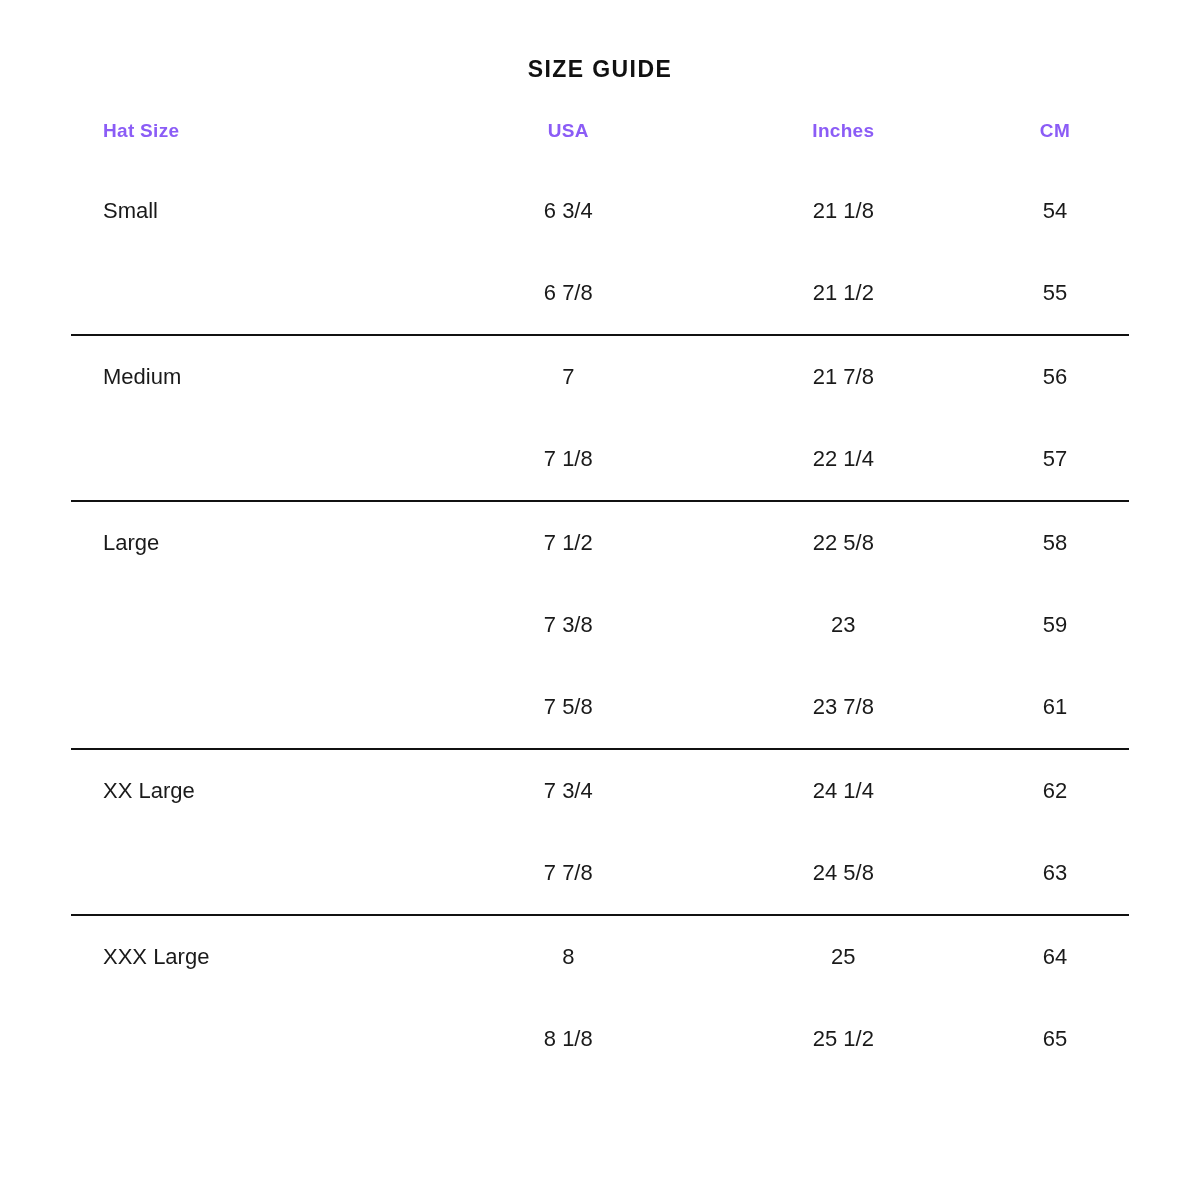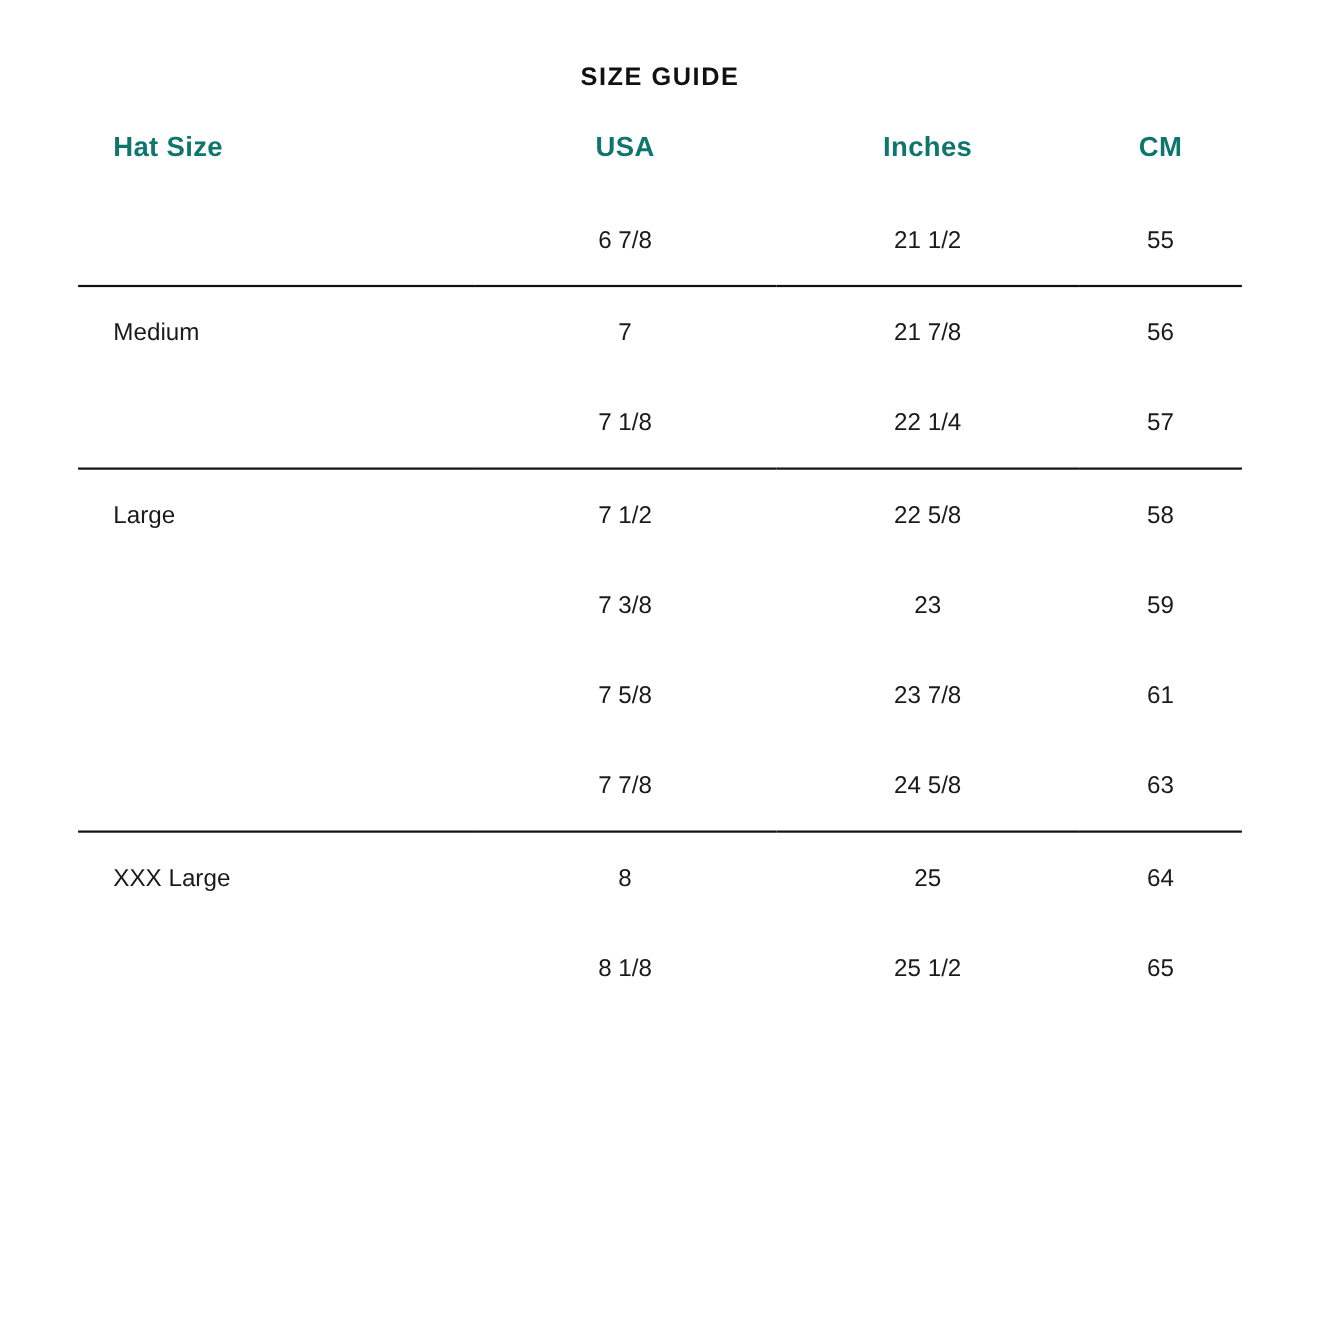--- a/index.html
+++ b/index.html
@@ -35,23 +35,23 @@
     margin-top: 36px;
     border-collapse: collapse;
     table-layout: fixed;
   }
   table.size-table col.c0 { width: 34%; }
   table.size-table col.c1 { width: 26%; }
   table.size-table col.c2 { width: 26%; }
   table.size-table col.c3 { width: 14%; }
 
   table.size-table th {
-    font-size: 25px;
+    font-size: 19px;
     font-weight: bold;
-    color: #0f766e;
+    color: #8b5cf6;
     padding-bottom: 28px;
     letter-spacing: 0.3px;
   }
   th.h0 { text-align: left; padding-left: 32px; }
   th.h1 { }
   th.h2 { text-align: center; }
   th.h3 { text-align: center; }
 
   table.size-table td {
     font-size: 22px;
@@ -86,20 +86,26 @@
     </colgroup>
     <thead>
       <tr>
         <th class="h0">Hat Size</th>
         <th class="h1">USA</th>
         <th class="h2">Inches</th>
         <th class="h3">CM</th>
       </tr>
     </thead>
     <tbody id="table-body">
+        <tr class="group-start first-group">
+          <td class="c-label">Small</td>
+          <td class="c-usa">6 3/4</td>
+          <td class="c-in">21 1/8</td>
+          <td class="c-cm">54</td>
+        </tr>
         <tr>
           <td class="c-label"></td>
           <td class="c-usa">6 7/8</td>
           <td class="c-in">21 1/2</td>
           <td class="c-cm">55</td>
         </tr>
         <tr class="group-start">
           <td class="c-label">Medium</td>
           <td class="c-usa">7</td>
           <td class="c-in">21 7/8</td>
@@ -122,20 +128,26 @@
           <td class="c-usa">7 3/8</td>
           <td class="c-in">23</td>
           <td class="c-cm">59</td>
         </tr>
         <tr>
           <td class="c-label"></td>
           <td class="c-usa">7 5/8</td>
           <td class="c-in">23 7/8</td>
           <td class="c-cm">61</td>
         </tr>
+        <tr class="group-start">
+          <td class="c-label">XX Large</td>
+          <td class="c-usa">7 3/4</td>
+          <td class="c-in">24 1/4</td>
+          <td class="c-cm">62</td>
+        </tr>
         <tr>
           <td class="c-label"></td>
           <td class="c-usa">7 7/8</td>
           <td class="c-in">24 5/8</td>
           <td class="c-cm">63</td>
         </tr>
         <tr class="group-start">
           <td class="c-label">XXX Large</td>
           <td class="c-usa">8</td>
           <td class="c-in">25</td>

